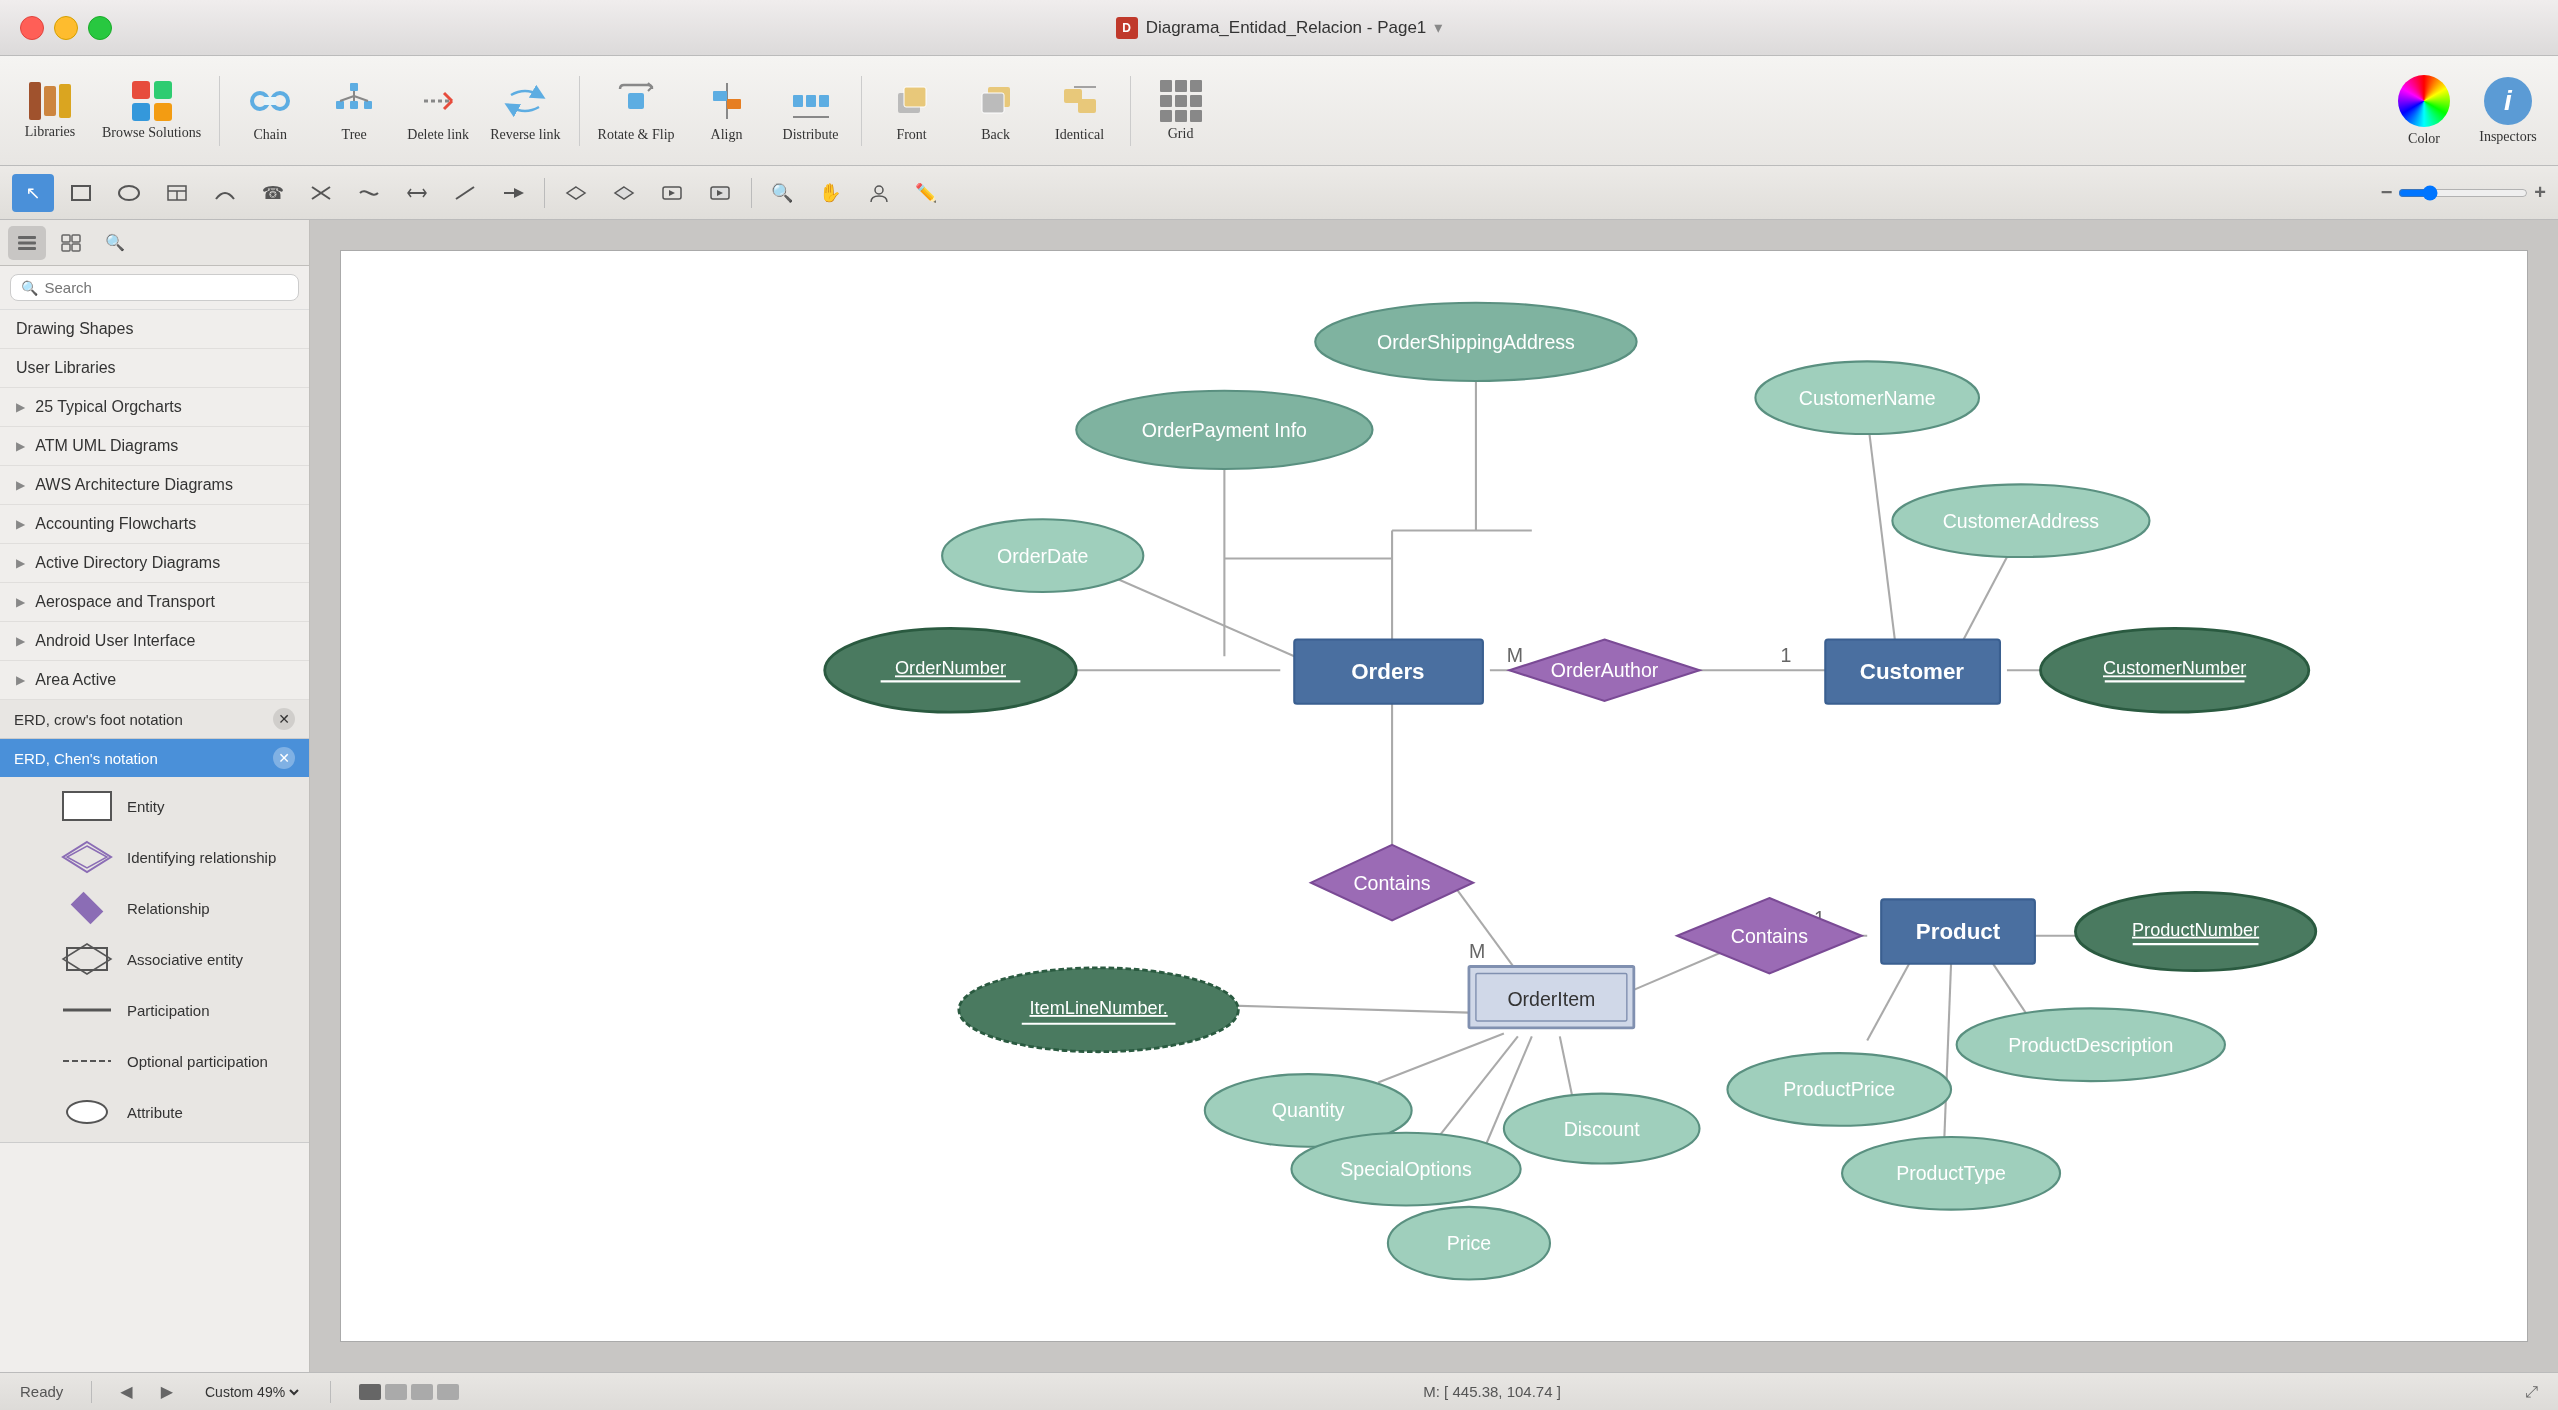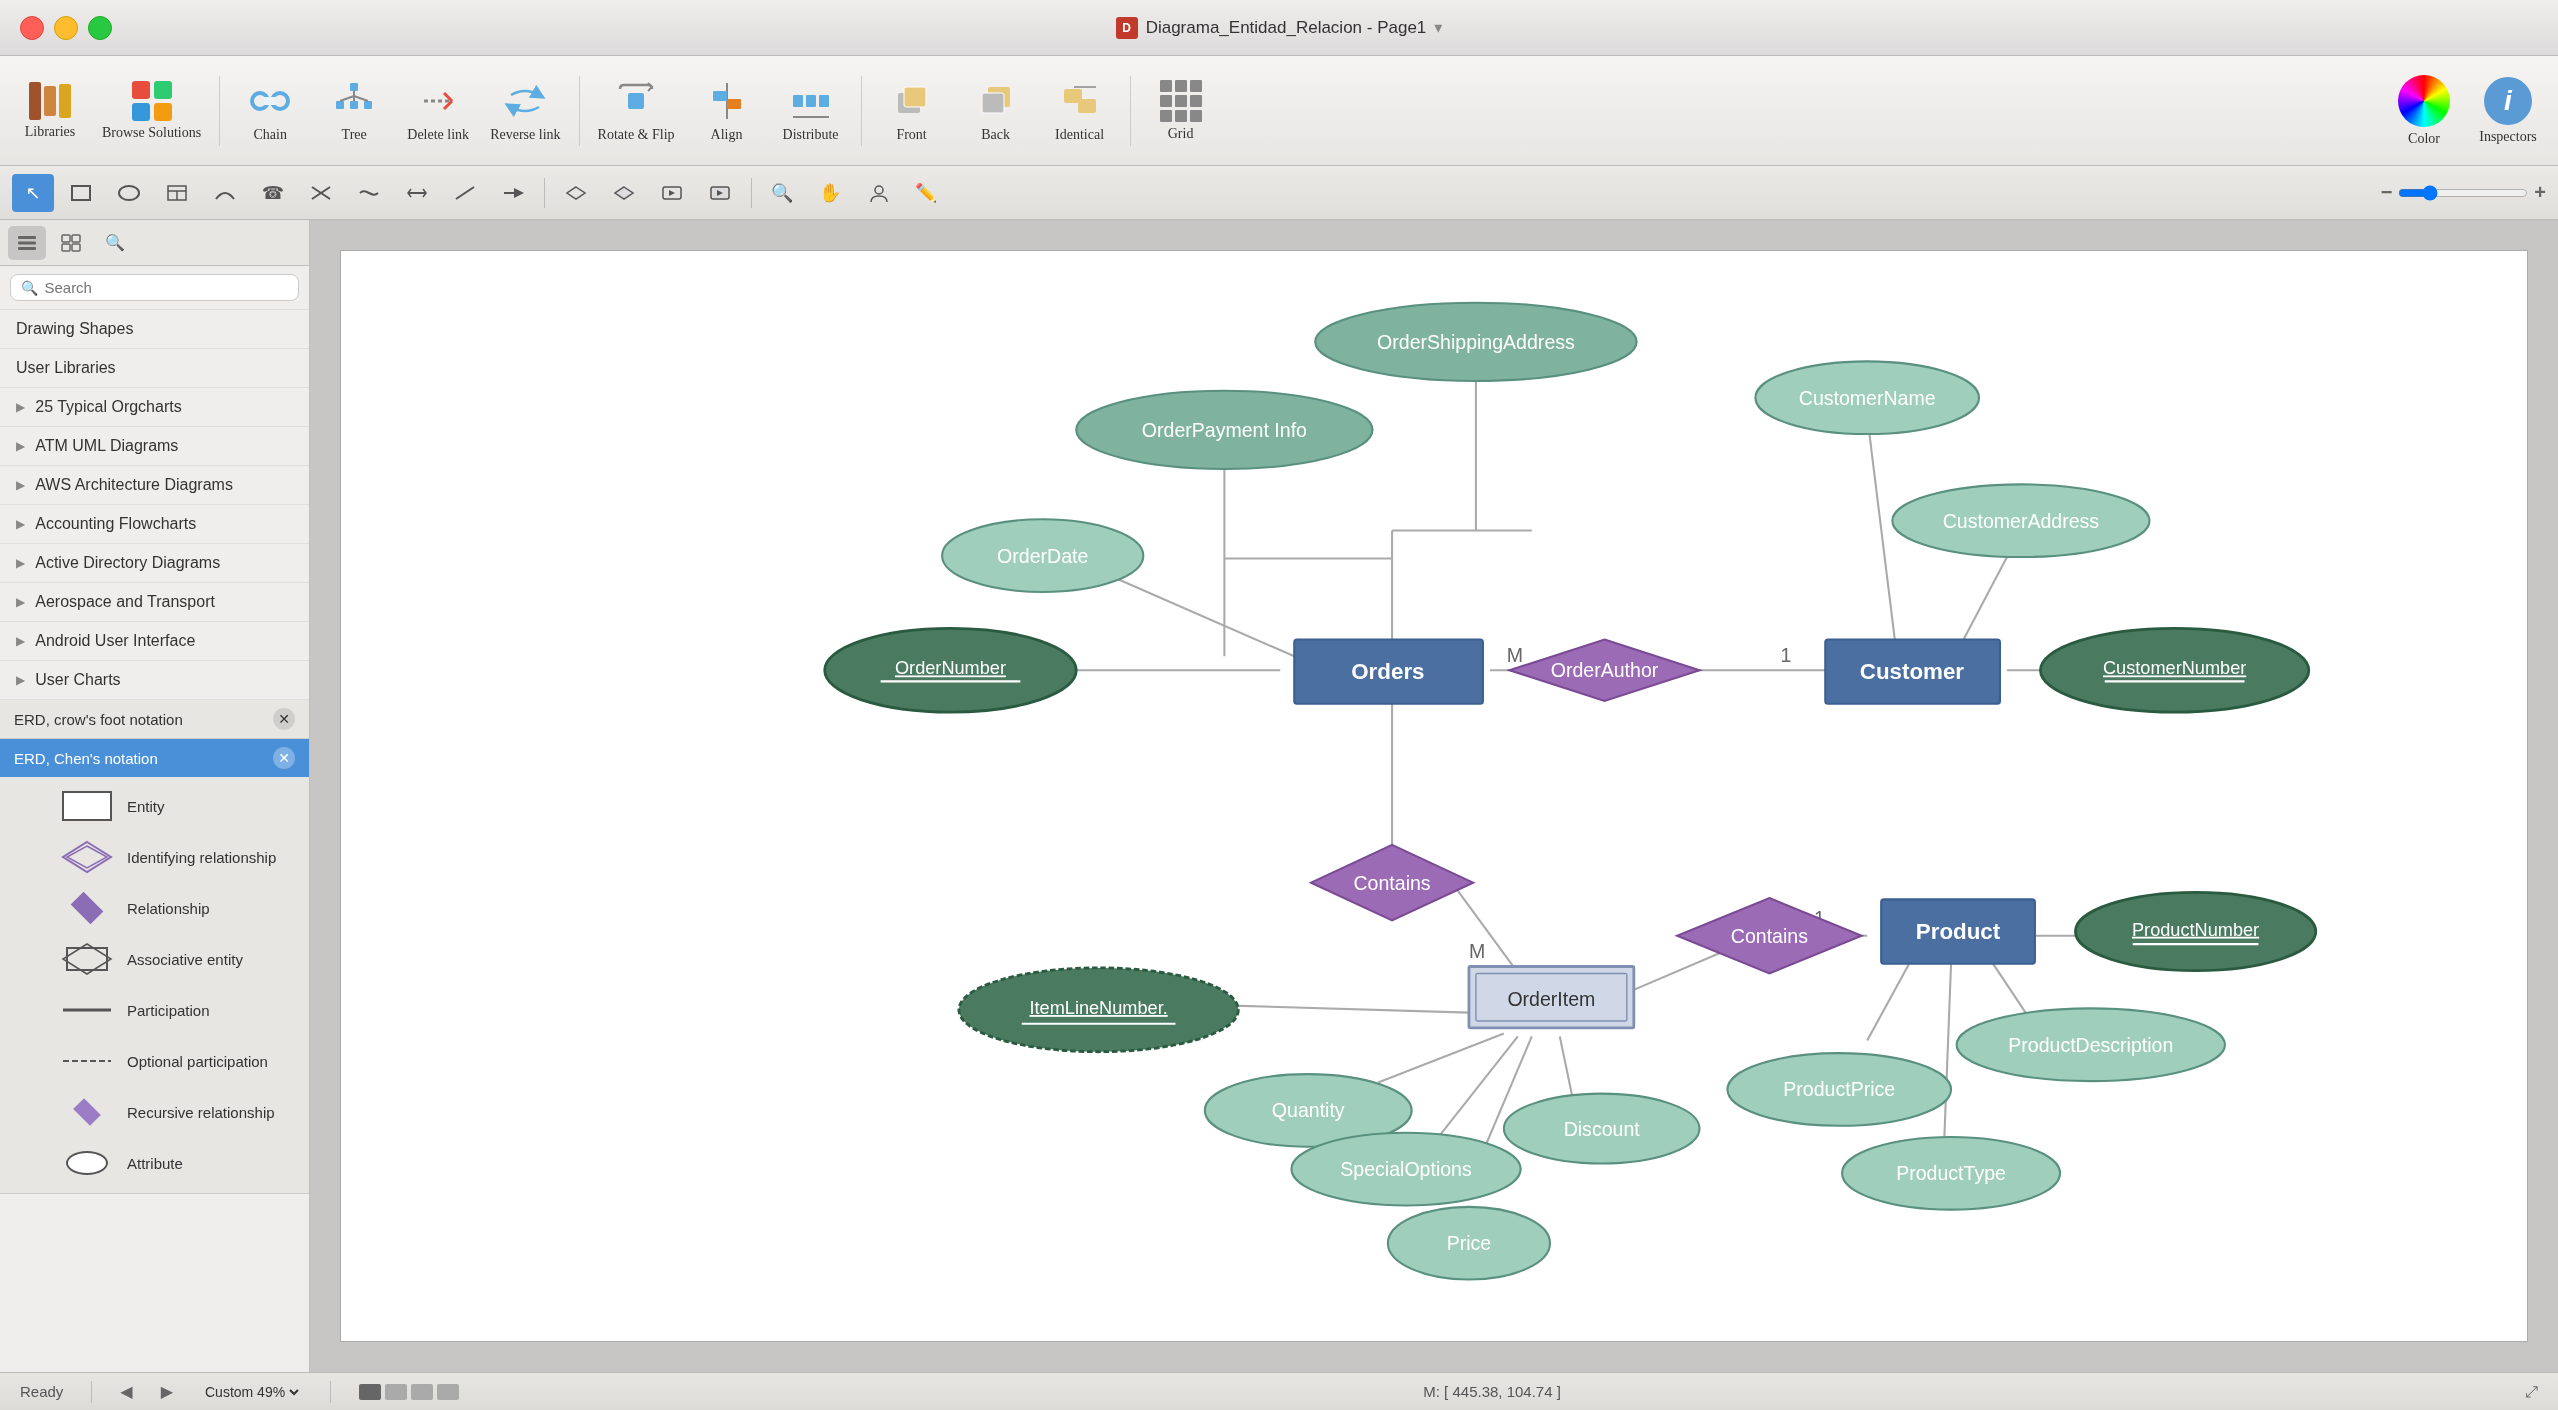--- a/index.html
+++ b/index.html
@@ -582,21 +582,21 @@
       <div class="lib-item">
         <span class="arrow">▶</span>
         <span>Aerospace and Transport</span>
       </div>
       <div class="lib-item">
         <span class="arrow">▶</span>
         <span>Android User Interface</span>
       </div>
       <div class="lib-item">
         <span class="arrow">▶</span>
-        <span>User Charts</span>
+        <span>Area Active</span>
       </div>
 
       <div class="erd-section">
         <div class="erd-header">
           <span>ERD, crow's foot notation</span>
           <div class="close-x-dark">✕</div>
         </div>
       </div>
 
       <div class="erd-section">
@@ -653,26 +653,20 @@
 
           <div class="shape-item">
             <div class="shape-preview">
               <svg width="52" height="34" viewBox="0 0 52 34">
                   <line x1="2" y1="17" x2="50" y2="17" stroke="#555" stroke-width="2" stroke-dasharray="6,3"></line>
                 </svg>
             </div>
             <span>Optional participation</span>
           </div>
 
-          <div class="shape-item">
-            <div class="shape-preview">
-              <div class="shape-recursive"></div>
-            </div>
-            <span>Recursive relationship</span>
-          </div>
 
           <div class="shape-item">
             <div class="shape-preview">
               <div class="shape-attribute"></div>
             </div>
             <span>Attribute</span>
           </div>
         </div>
       </div>
     </div>

